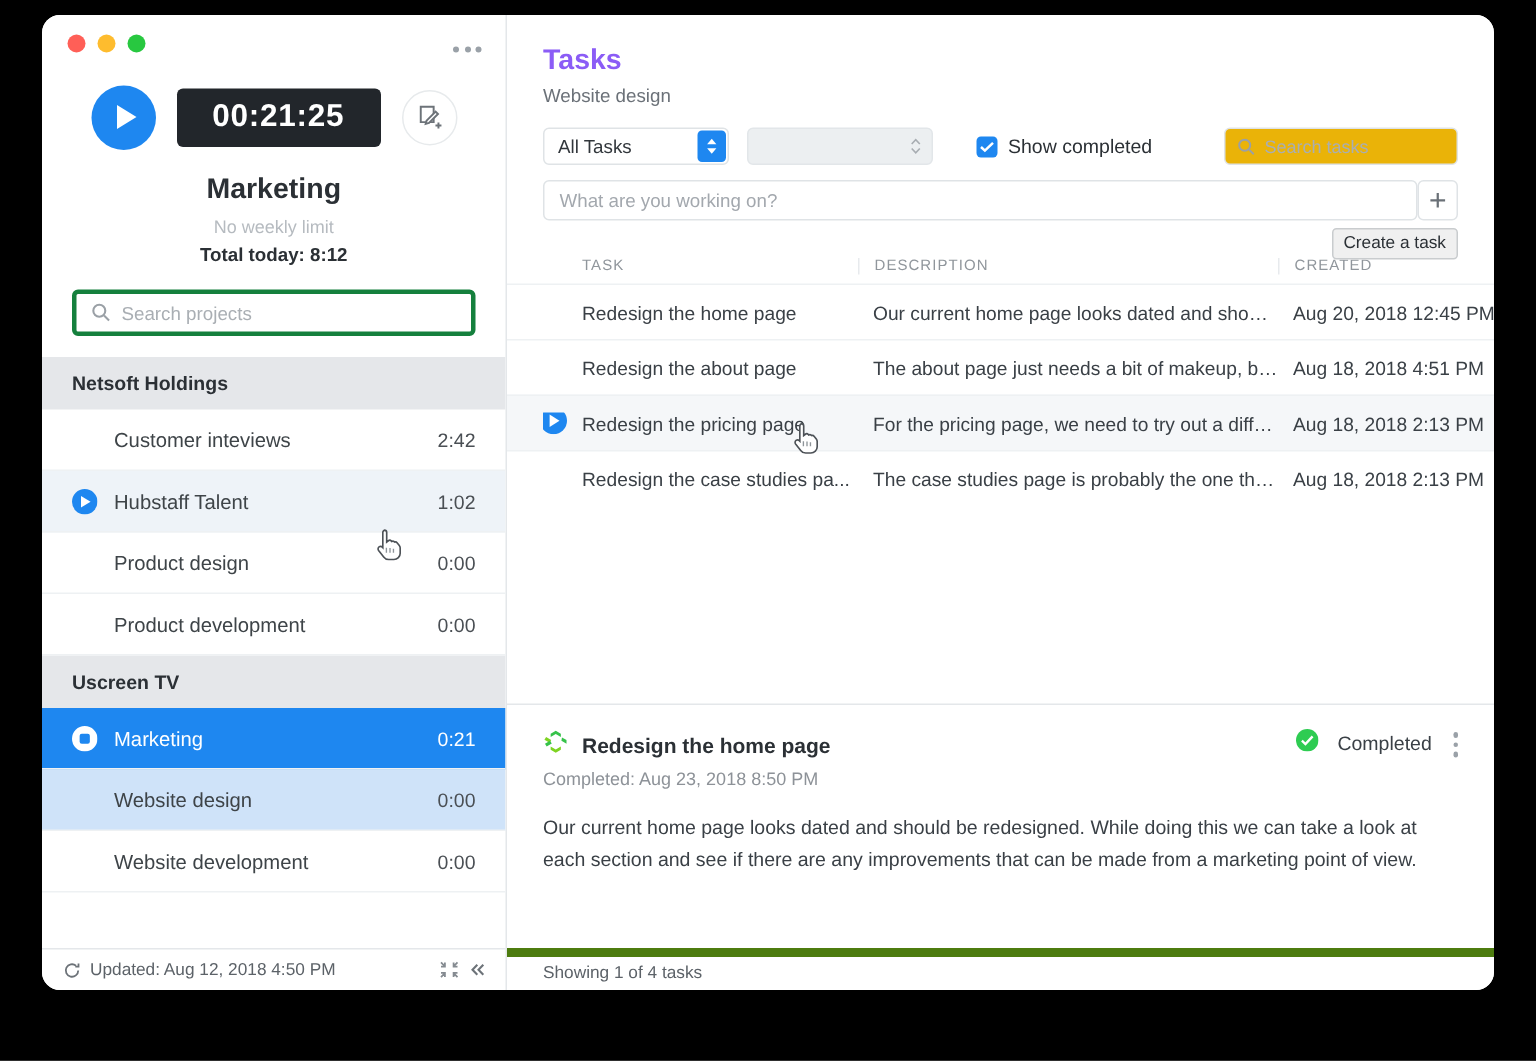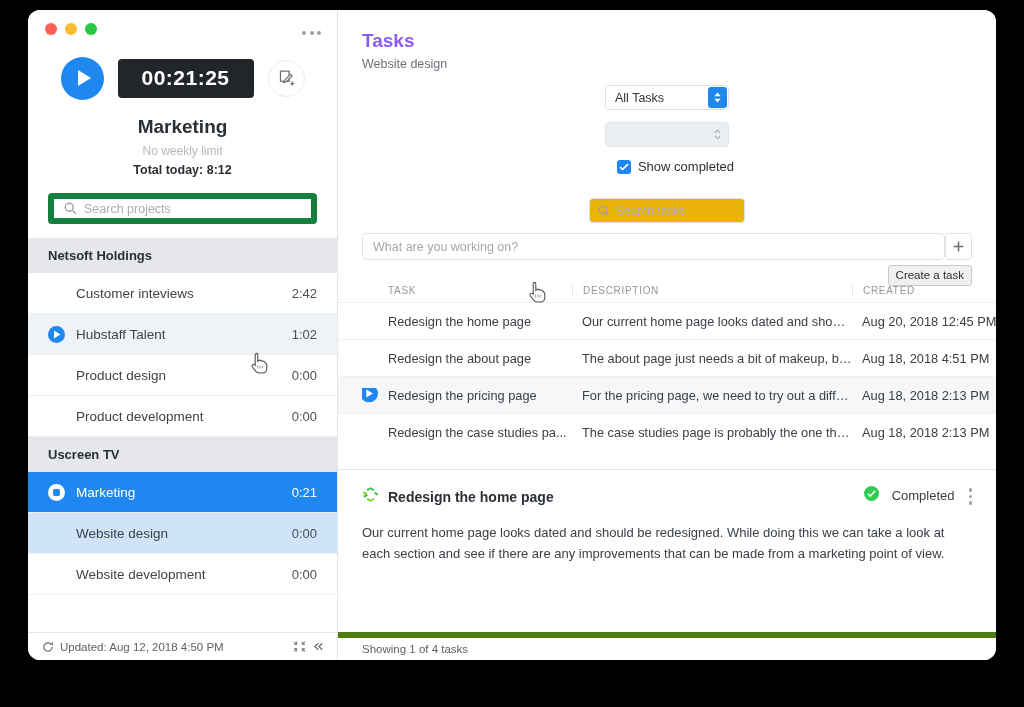--- a/index.html
+++ b/index.html
@@ -93,21 +93,21 @@
   }
 
   .proj-title { font-size: 19px; font-weight: bold; color: #2b3035; margin-top: 12px; }
   .proj-sub { font-size: 14.5px; color: #3e4448; margin-top: 5px; }
   .proj-limit { font-size: 12px; color: #b6bbc0; margin-top: 6px; }
   .proj-total { font-size: 12.5px; color: #2b3035; font-weight: bold; margin-top: 5px; }
 
   .search-wrap { padding: 16px 20px 14px 20px; }
   .search-box {
     position: relative;
-    border: 6px solid #15803d;
+    border: 3px solid #15803d;
     border-radius: 4px;
     height: 31px;
     display: flex; align-items: center;
     background: #fff;
   }
   .search-box svg { margin: 0 7px 0 10px; flex: 0 0 auto; }
   .search-box input {
     border: 0; outline: 0;
     font-size: 12.5px;
     color: #44494e;
@@ -162,21 +162,20 @@
     min-width: 0;
   }
   .main-head { padding: 20px 24px 0 24px; }
   .main-title { font-size: 19px; font-weight: bold; color: #8b5cf6; }
   .main-sub { font-size: 12.5px; color: #6b7178; margin-top: 5px; }
 
   .toolbar {
     display: flex; align-items: center;
     padding: 14px 24px 0 24px;
     gap: 12px;
-    flex-direction: column;
   }
   .sel {
     position: relative;
     height: 25px;
     width: 124px;
     border: 1px solid #dfe3e6;
     border-radius: 4px;
     background: #fff;
     display: flex; align-items: center;
     font-size: 12.5px; color: #31363b;
@@ -575,20 +574,21 @@
                   <path d="M9 1.2 L12.6 3.3 L12.6 5.6 L9 3.5 L5.4 5.6 L5.4 3.3 Z" fill="#36c24a"></path>
                   <path d="M2.2 5.6 L5.8 7.7 L4.6 9.7 L1 7.6 Z" fill="#7ed321"></path>
                   <path d="M1.4 10.4 L5 8.3 L6.2 10.3 L2.6 12.4 Z" fill="#36c24a"></path>
                   <path d="M5.4 12.4 L9 14.5 L12.6 12.4 L12.6 14.7 L9 16.8 L5.4 14.7 Z" fill="#7ed321"></path>
                   <path d="M13 8.3 L16.6 10.4 L16.6 7.8 L13.4 6 Z" fill="#36c24a"></path>
                   <circle cx="9" cy="9" r="2.1" fill="#ffffff"></circle>
                 </svg>
               </span>
               <span class="d-title">Redesign the home page</span>
             </div>
+            <div class="d-meta">Completed: Aug 23, 2018 8:50 PM</div>
           </div>
           <div class="d-status">
             <span>
               <svg width="15" height="15" viewBox="0 0 16 16">
                 <circle cx="8" cy="8" r="8" fill="#2ecc52"></circle>
                 <polyline points="4.2,8.3 6.7,10.7 11.8,5.2" fill="none" stroke="#ffffff" stroke-width="1.7"></polyline>
               </svg>
             </span>
             <span>Completed</span>
           </div>

